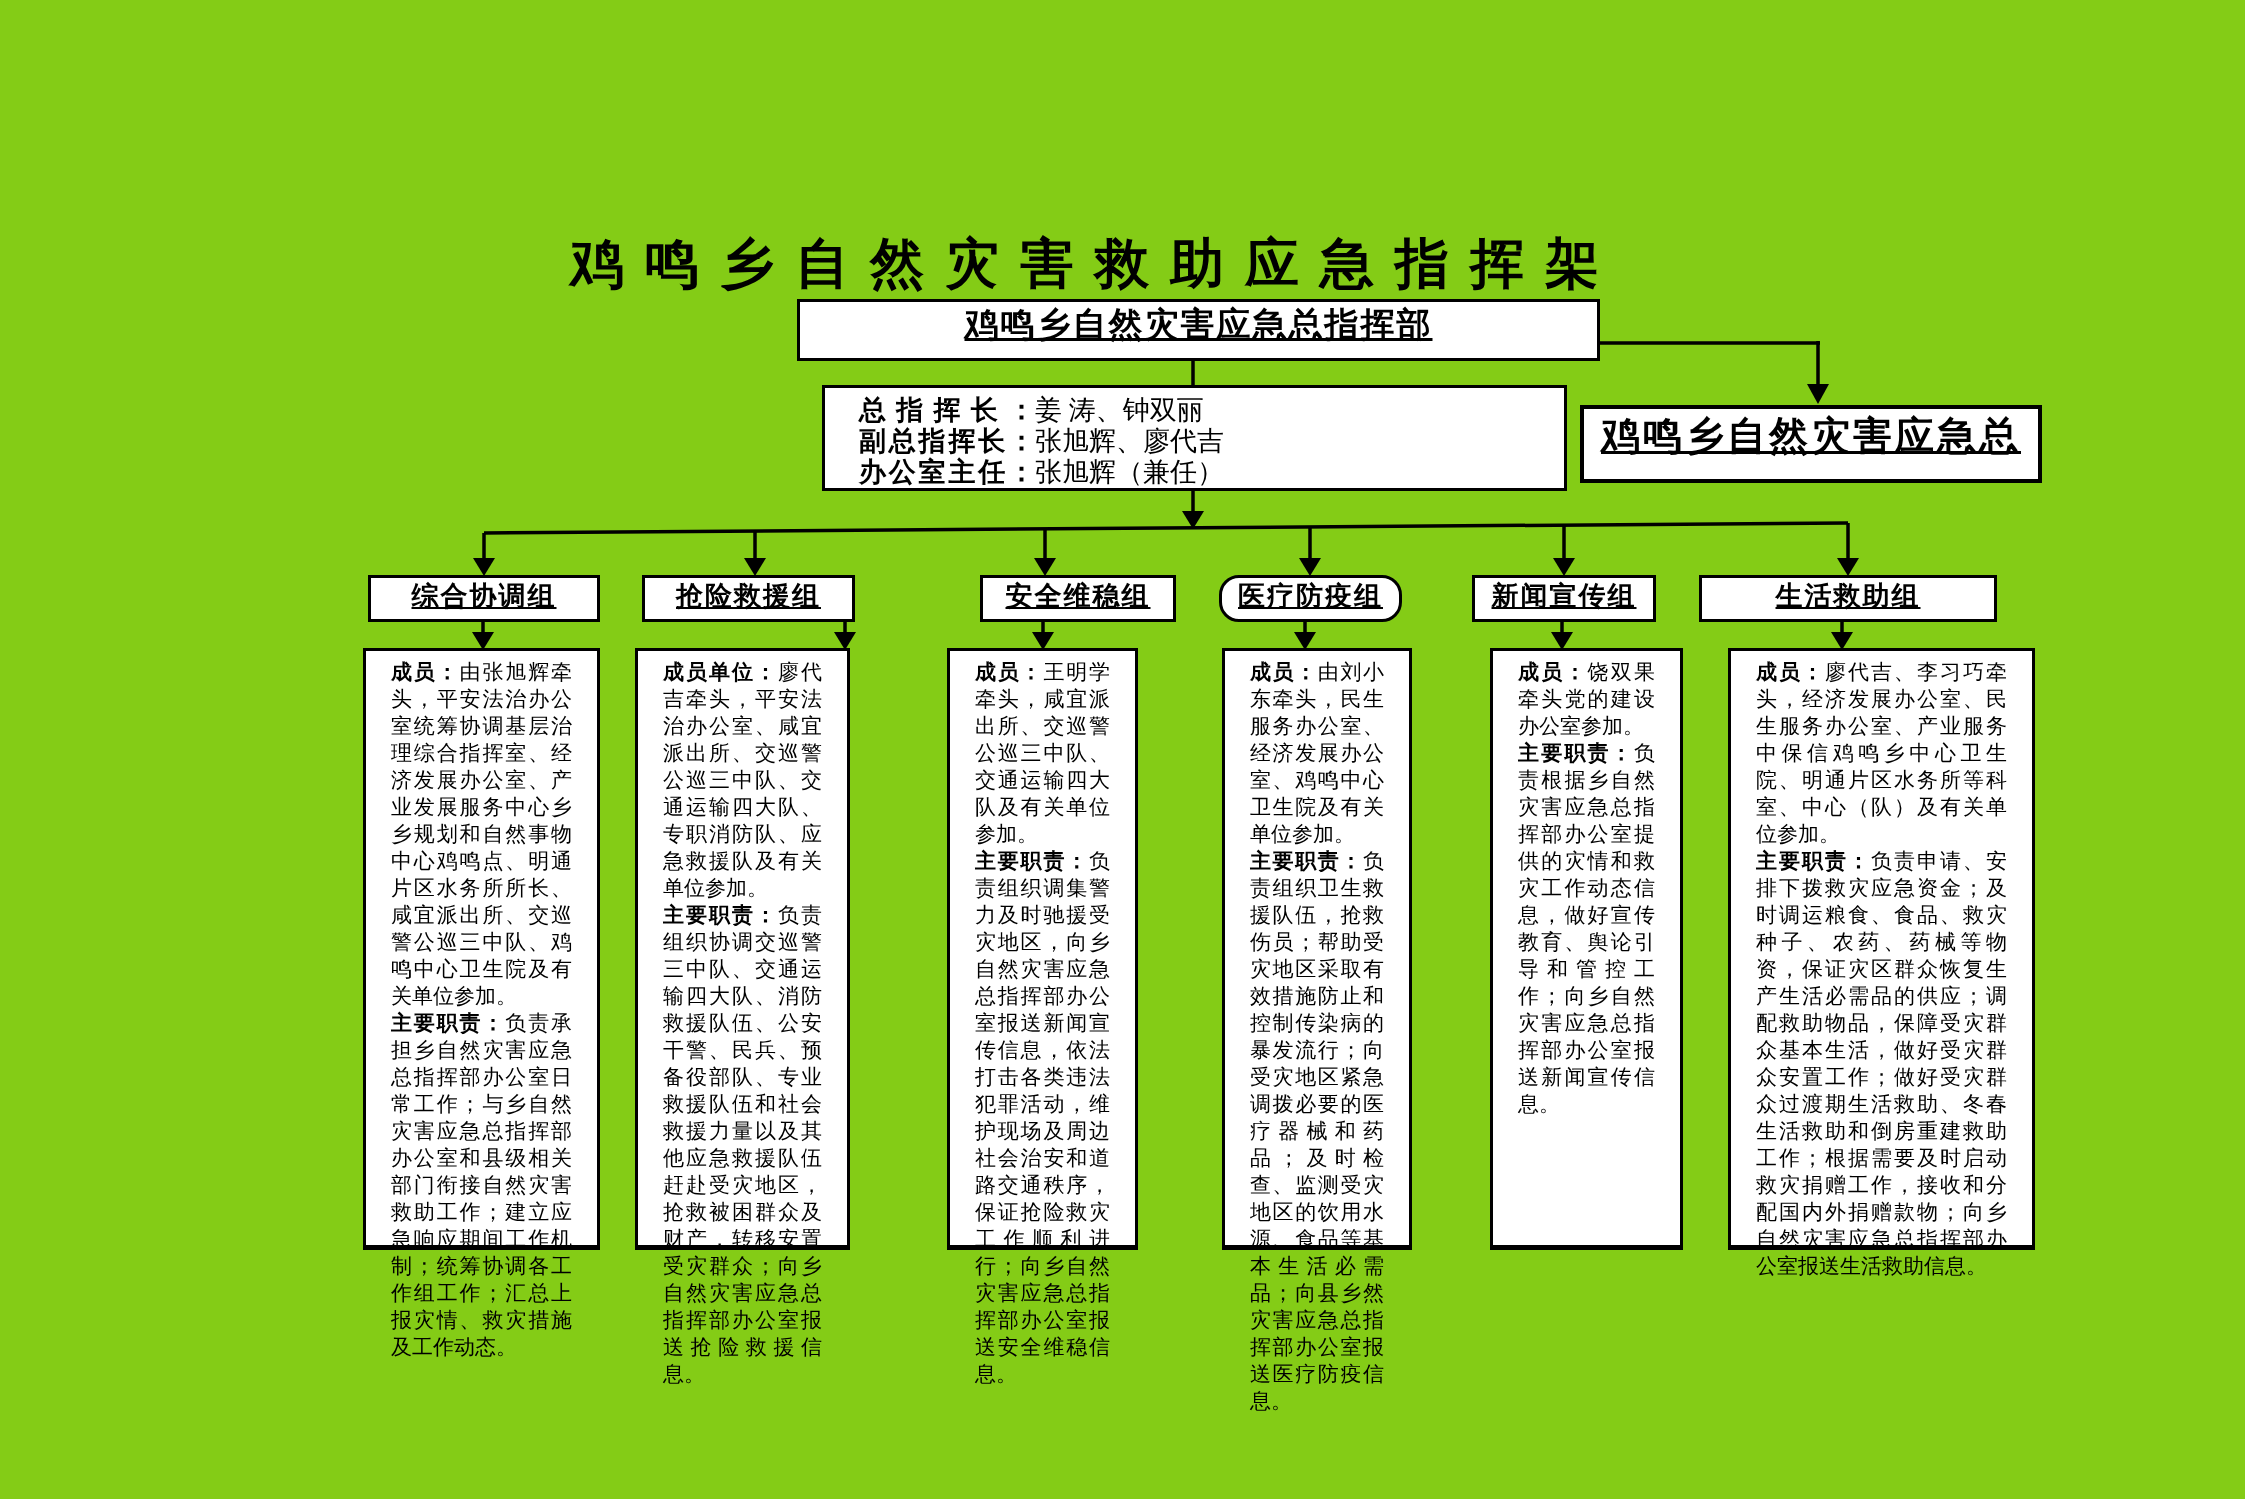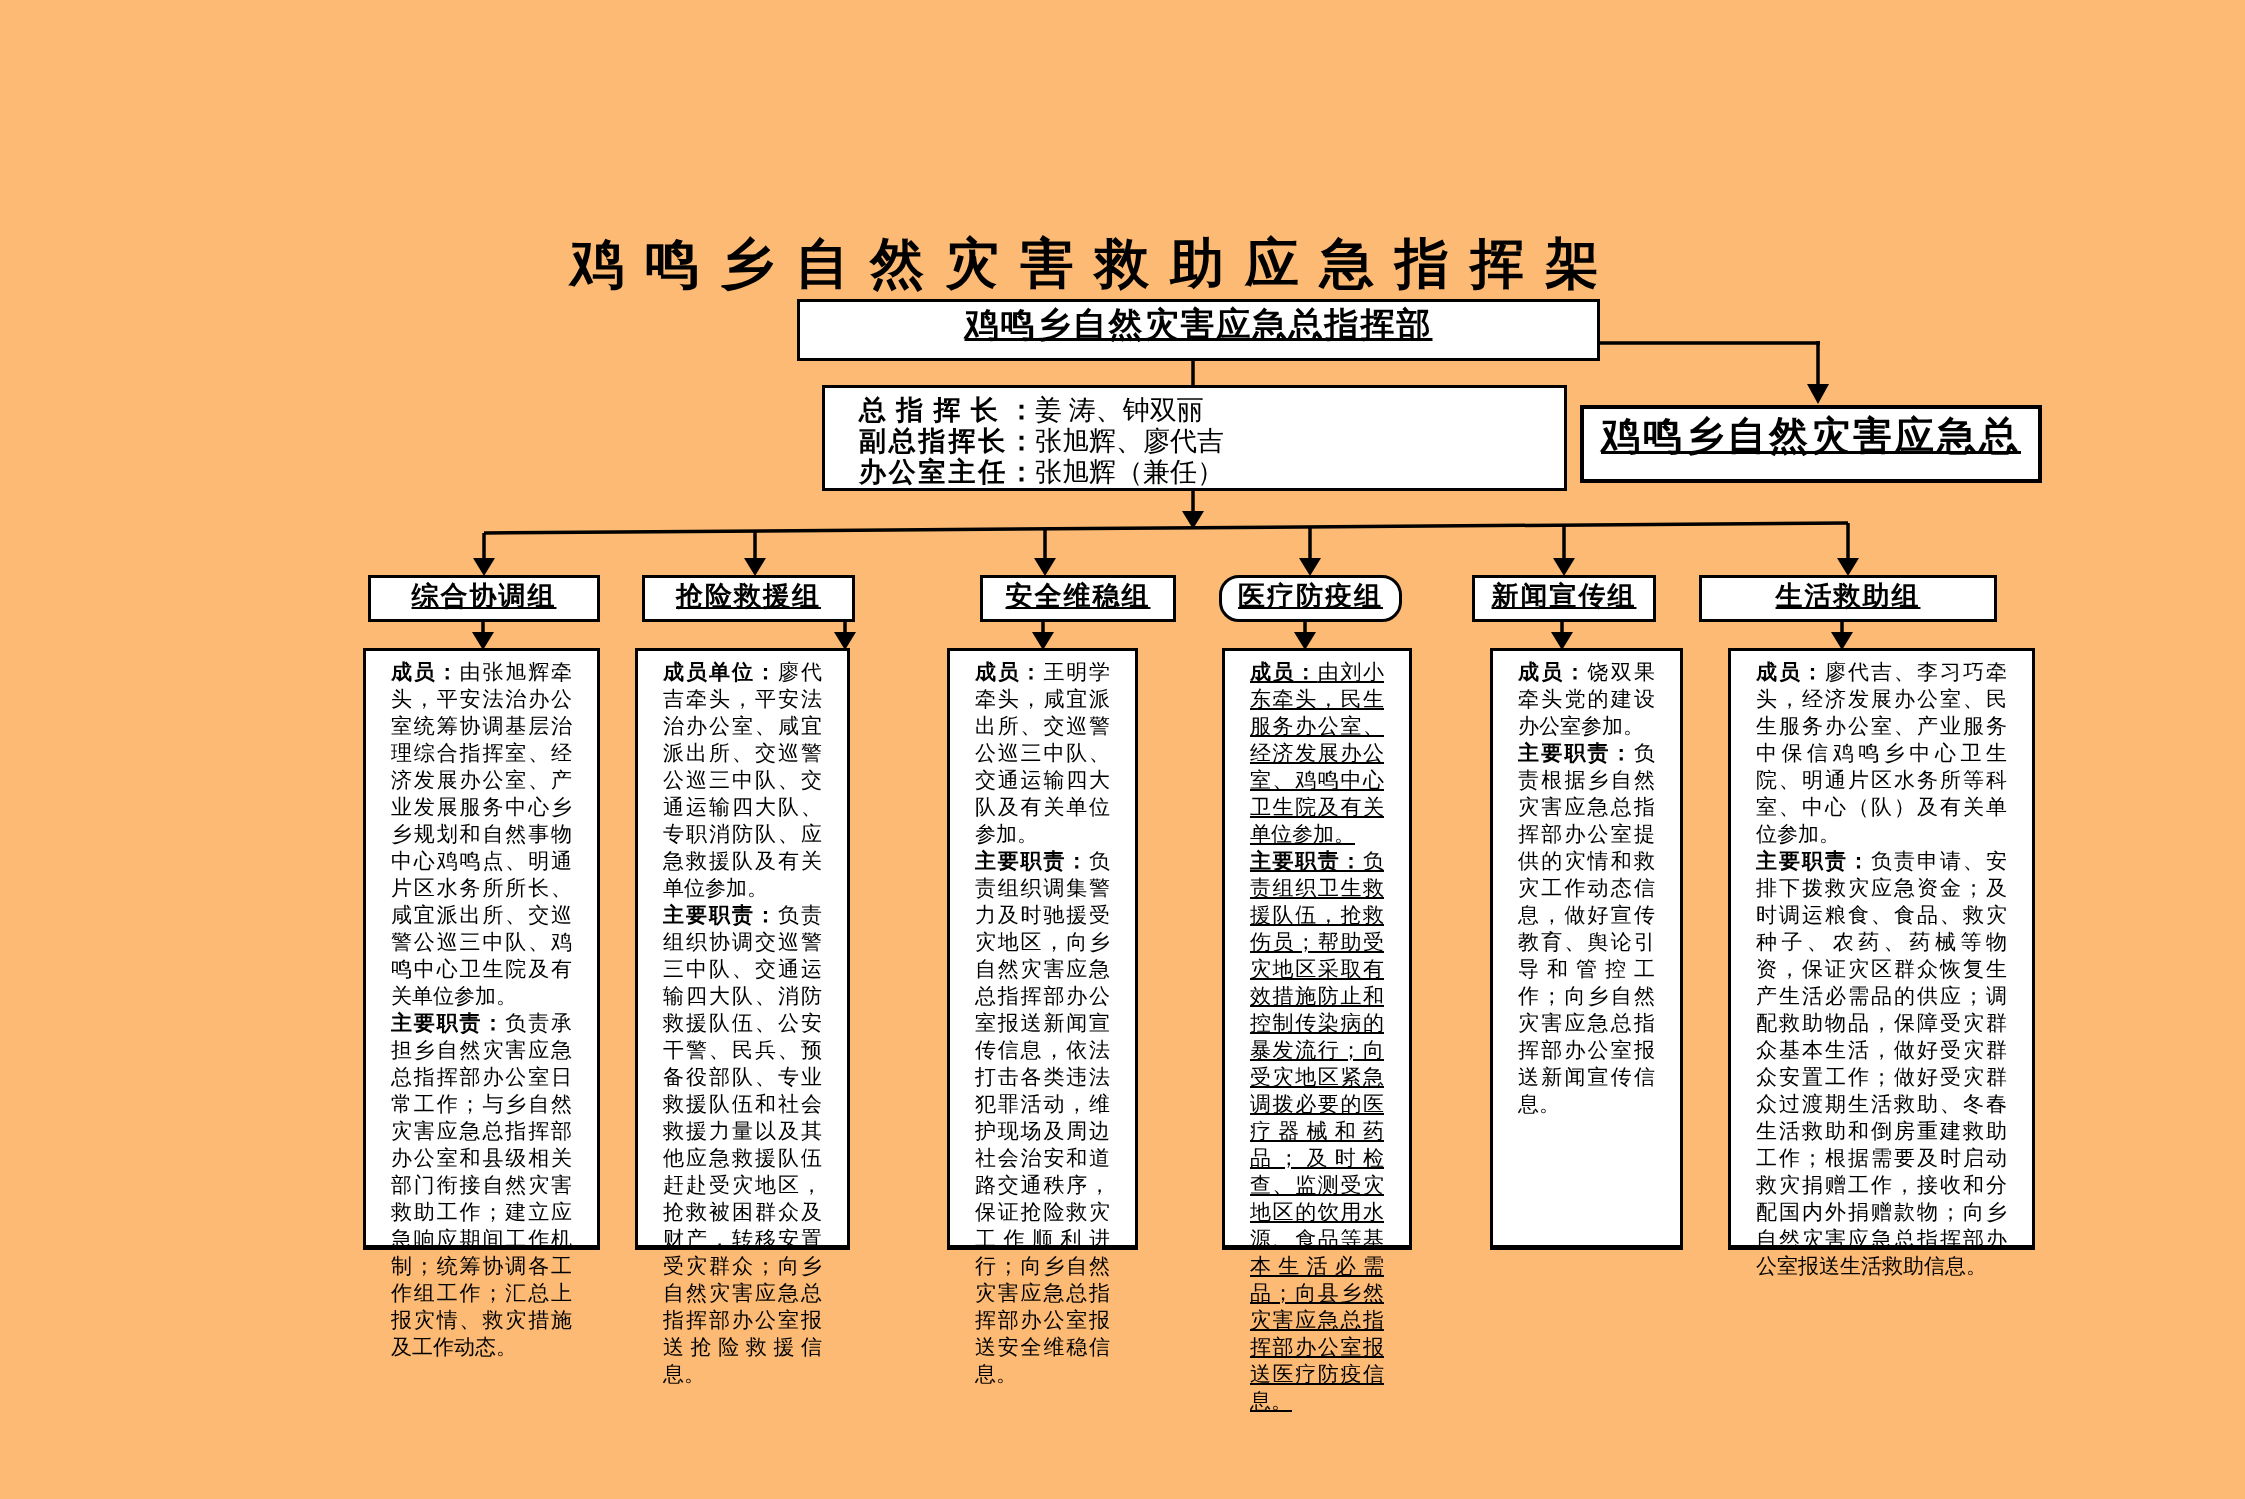--- a/index.html
+++ b/index.html
@@ -1,17 +1,17 @@
 <!DOCTYPE html>
 <html><head>
 <meta charset="utf-8">
 <style>
   html,body{margin:0;padding:0;background:#fff;}
   #canvas{
-    position:relative;width:2245px;height:1499px;background:#fdba74;overflow:hidden;
+    position:relative;width:2245px;height:1499px;background:#84cc16;overflow:hidden;
     font-family:"Liberation Serif","DejaVu Serif",serif;color:#000;
   }
   .abs{position:absolute;box-sizing:border-box;}
   .box{position:absolute;box-sizing:border-box;border:3px solid #000;background:#fff;}
   .flexc{display:flex;align-items:flex-start;justify-content:center;text-decoration:underline;}
   #title{
     left:0;top:228px;width:2190px;text-align:center;
     font-size:54px;font-weight:bold;letter-spacing:21px;white-space:nowrap;
   }
   #command-box{left:797px;top:299px;width:803px;height:62px;font-size:34px;font-weight:bold;letter-spacing:2px;}
@@ -118,21 +118,21 @@
     <p><b>主要职责：</b><span>负责承担乡自然灾害应急总指挥部办公室日常工作；与乡自然灾害应急总指挥部办公室和县级相关部门衔接自然灾害救助工作；建立应急响应期间工作机制；统筹协调各工作组工作；汇总上报灾情、救灾措施及工作动态。</span></p>
   </div>
   <div class="box dbox" style="left:635px;width:215px;">
     <p><b>成员单位：</b><span>廖代吉牵头，平安法治办公室、咸宜派出所、交巡警公巡三中队、交通运输四大队、专职消防队、应急救援队及有关单位参加。</span></p>
     <p><b>主要职责：</b><span>负责组织协调交巡警三中队、交通运输四大队、消防救援队伍、公安干警、民兵、预备役部队、专业救援队伍和社会救援力量以及其他应急救援队伍赶赴受灾地区，抢救被困群众及财产，转移安置受灾群众；向乡自然灾害应急总指挥部办公室报送抢险救援信息。</span></p>
   </div>
   <div class="box dbox" style="left:947px;width:191px;">
     <p><b>成员：</b><span>王明学牵头，咸宜派出所、交巡警公巡三中队、交通运输四大队及有关单位参加。</span></p>
     <p><b>主要职责：</b><span>负责组织调集警力及时驰援受灾地区，向乡自然灾害应急总指挥部办公室报送新闻宣传信息，依法打击各类违法犯罪活动，维护现场及周边社会治安和道路交通秩序，保证抢险救灾工作顺利进行；向乡自然灾害应急总指挥部办公室报送安全维稳信息。</span></p>
   </div>
-  <div class="box dbox" style="left:1222px;width:190px;text-decoration:underline;">
+  <div class="box dbox" style="left:1222px;width:190px;">
     <p><b>成员：</b><span>由刘小东牵头，民生服务办公室、经济发展办公室、鸡鸣中心卫生院及有关单位参加。</span></p>
     <p><b>主要职责：</b><span>负责组织卫生救援队伍，抢救伤员；帮助受灾地区采取有效措施防止和控制传染病的暴发流行；向受灾地区紧急调拨必要的医疗器械和药品；及时检查、监测受灾地区的饮用水源、食品等基本生活必需品；向县乡然灾害应急总指挥部办公室报送医疗防疫信息。</span></p>
   </div>
   <div class="box dbox" style="left:1490px;width:193px;">
     <p><b>成员：</b><span>饶双果牵头党的建设办公室参加。</span></p>
     <p><b>主要职责：</b><span>负责根据乡自然灾害应急总指挥部办公室提供的灾情和救灾工作动态信息，做好宣传教育、舆论引导和管控工作；向乡自然灾害应急总指挥部办公室报送新闻宣传信息。</span></p>
   </div>
   <div class="box dbox" style="left:1728px;width:307px;">
     <p><b>成员：</b><span>廖代吉、李习巧牵头，经济发展办公室、民生服务办公室、产业服务中保信鸡鸣乡中心卫生院、明通片区水务所等科室、中心（队）及有关单位参加。</span></p>
     <p><b>主要职责：</b><span>负责申请、安排下拨救灾应急资金；及时调运粮食、食品、救灾种子、农药、药械等物资，保证灾区群众恢复生产生活必需品的供应；调配救助物品，保障受灾群众基本生活，做好受灾群众安置工作；做好受灾群众过渡期生活救助、冬春生活救助和倒房重建救助工作；根据需要及时启动救灾捐赠工作，接收和分配国内外捐赠款物；向乡自然灾害应急总指挥部办公室报送生活救助信息。</span></p>

